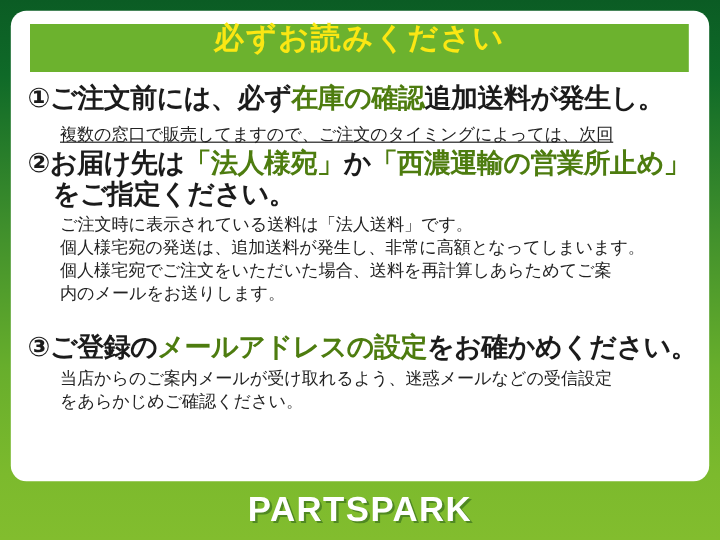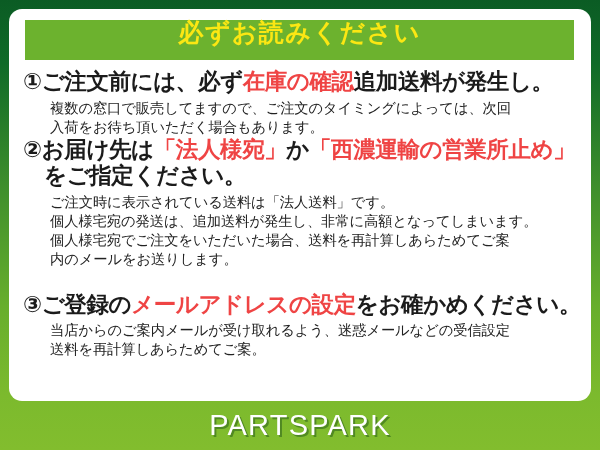--- a/index.html
+++ b/index.html
@@ -75,54 +75,54 @@
     font-weight: bold;
     color: #1b1b1b;
     line-height: 1.18;
     letter-spacing: -0.4px;
     white-space: nowrap;
   }
   .item-heading.line2 {
     padding-left: 21px;
   }
   .hl {
-    color: #ef4444;
+    color: #4d7c0f;
   }
   .item-body {
     font-size: 14.3px;
     color: #222222;
     line-height: 1.34;
     padding-left: 27px;
     letter-spacing: -0.1px;
     white-space: nowrap;
   }
   .item-body div { white-space: nowrap; }
 
   #item-1 { margin-top: 0px; }
-  #item-1 .item-body { margin-top: 3px; }
+  #item-1 .item-body { margin-top: 8px; text-decoration: underline; }
   #item-2 { }
   #item-2 .item-body { margin-top: 3px; }
   #item-3 { margin-top: 22px; }
   #item-3 .item-body { margin-top: 3px; }
 
   
   #footer {
     position: absolute;
     left: 0;
     top: 401px;
     width: 600px;
     height: 49px;
     display: flex;
     align-items: center;
     justify-content: center;
   }
   #footer-logo {
     color: #ffffff;
     font-size: 29px;
-    font-weight: normal;
+    font-weight: bold;
     letter-spacing: 1.2px;
     text-shadow: 2px 2px 0px rgba(40,95,25,0.55);
     line-height: 1;
   }
 </style>
 </head>
 <body>
 
 <div id="banner">
 
@@ -133,21 +133,20 @@
     </div>
 
     <div id="list">
 
       <div class="item" id="item-1">
         <div class="item-heading">
           <span>①</span><span>ご注文前には、必ず</span><span class="hl">在庫の確認</span><span>追加送料が発生し。</span>
         </div>
         <div class="item-body">
           <div>複数の窓口で販売してますので、ご注文のタイミングによっては、次回</div>
-          <div>入荷をお待ち頂いただく場合もあります。</div>
         </div>
       </div>
 
       <div class="item" id="item-2">
         <div class="item-heading">
           <span>②</span><span>お届け先は</span><span class="hl">「法人様宛」</span><span>か</span><span class="hl">「西濃運輸の営業所止め」</span>
         </div>
         <div class="item-heading line2">をご指定ください。</div>
         <div class="item-body">
           <div>ご注文時に表示されている送料は「法人送料」です。</div>
@@ -156,21 +155,21 @@
           <div>内のメールをお送りします。</div>
         </div>
       </div>
 
       <div class="item" id="item-3">
         <div class="item-heading">
           <span>③</span><span>ご登録の</span><span class="hl">メールアドレスの設定</span><span>をお確かめください。</span>
         </div>
         <div class="item-body">
           <div>当店からのご案内メールが受け取れるよう、迷惑メールなどの受信設定</div>
-          <div>送料を再計算しあらためてご案。</div>
+          <div>をあらかじめご確認ください。</div>
         </div>
       </div>
 
     </div>
 
   </div>
 
   <div id="footer">
     <div id="footer-logo">PARTSPARK</div>
   </div>

